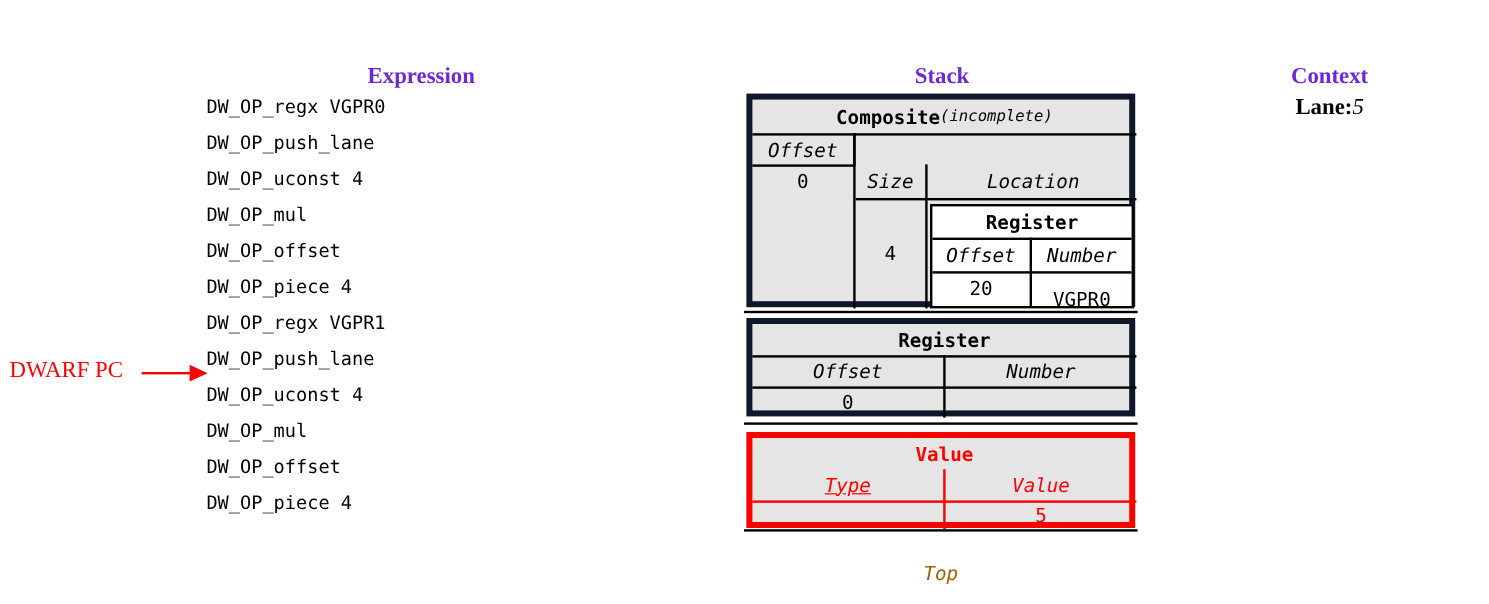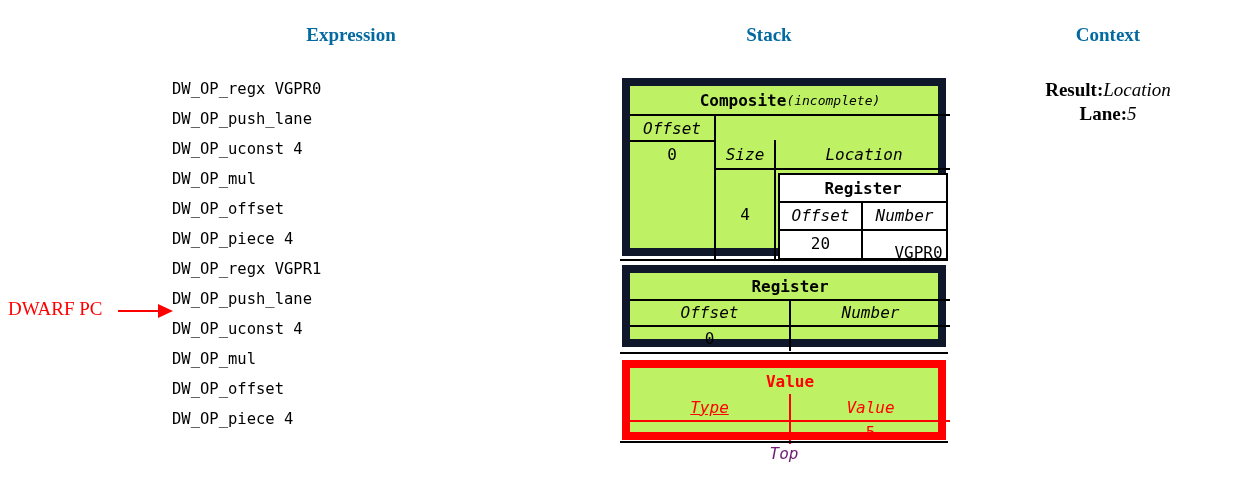--- a/index.html
+++ b/index.html
@@ -18,24 +18,25 @@
   }
 
   
   .col-heading {
     position: absolute;
     font-family: "Liberation Serif", serif;
     font-weight: bold;
     font-size: 19px;
     text-align: center;
     white-space: nowrap;
-    color: #0369a1;
+    color: #6d28d9;
+    margin-top: 29px;
   }
   #heading-expression { left: 245px; top: 24px; width: 212px; }
-  #heading-stack      { left: 674px; top: 24px; width: 190px; }
+  #heading-stack      { left: 690px; top: 24px; width: 190px; }
   #heading-context    { left: 1008px; top: 24px; width: 200px; }
 
   
   #expression-list {
     position: absolute;
     left: 172px;
     top: 74px;
     font-family: "DejaVu Sans Mono", monospace;
     font-size: 15.5px;
     color: #000;
@@ -79,23 +80,23 @@
     width: 0;
     height: 0;
     border-top: 7px solid transparent;
     border-bottom: 7px solid transparent;
     border-left: 15px solid #ff0000;
   }
 
   
   .stk-table {
     position: absolute;
-    border: 8px solid #0f172a;
+    border: 5px solid #0f172a;
     box-sizing: border-box;
-    background: #bef264;
+    background: #e5e5e5;
     font-family: "DejaVu Sans Mono", monospace;
   }
   .stk-table.red {
     border-color: #ff0000;
     color: #ff0000;
   }
   .cell {
     position: absolute;
     box-sizing: border-box;
     display: flex;
@@ -148,27 +149,27 @@
     background: #000;
     height: 2px;
     left: 620px;
     width: 328px;
   }
 
   
   #stack-top-label {
     position: absolute;
     left: 622px;
-    top: 444px;
+    top: 468px;
     width: 324px;
     text-align: center;
     font-family: "DejaVu Sans Mono", monospace;
     font-style: italic;
     font-size: 16px;
-    color: #701a75;
+    color: #a16207;
   }
 
   
   #context-panel {
     position: absolute;
     left: 1000px;
     top: 78px;
     width: 216px;
     text-align: center;
     font-family: "Liberation Serif", serif;
@@ -230,21 +231,21 @@
   <div id="tbl-inner-register">
     <div class="cell t-title" style="left:0px; top:0px; width:166px; height:26px;">Register</div>
     <div class="rule-h" style="left:0px; top:26px; width:166px;"></div>
 
     <div class="cell t-hdr" style="left:0px; top:26px; width:81px; height:28px;">Offset</div>
     <div class="cell t-hdr" style="left:83px; top:26px; width:83px; height:28px;">Number</div>
     <div class="rule-h" style="left:0px; top:54px; width:166px;"></div>
     <div class="rule-v" style="left:81px; top:26px; height:57px;"></div>
 
     <div class="cell t-val" style="left:0px; top:54px; width:81px; height:29px;">20</div>
-    <div class="cell t-val" style="left:97px; top:54px; width:83px; height:46px;">VGPR0</div>
+    <div class="cell t-val" style="left:83px; top:54px; width:83px; height:46px;">VGPR0</div>
   </div>
 </div>
 
 <div class="stack-sep" style="top:259px;"></div>
 
 <div class="stk-table" id="tbl-register">
   <div class="cell t-title" style="left:0px; top:0px; width:320px; height:26px;">Register</div>
   <div class="rule-h" style="left:0px; top:26px; width:320px;"></div>
 
   <div class="cell t-hdr" style="left:0px; top:26px; width:159px; height:26px;">Offset</div>
@@ -267,18 +268,15 @@
 
   <div class="cell t-val" style="left:161px; top:52px; width:159px; height:24px;">5</div>
 </div>
 
 <div class="stack-sep" style="top:441px;"></div>
 
 <div id="stack-top-label">Top</div>
 
 <div id="context-panel">
   <div class="ctx-row">
-    <span class="ctx-key">Result:</span><span class="ctx-val">Location</span>
-  </div>
-  <div class="ctx-row">
     <span class="ctx-key">Lane:</span><span class="ctx-val">5</span>
   </div>
 </div>
 
 </body></html>

